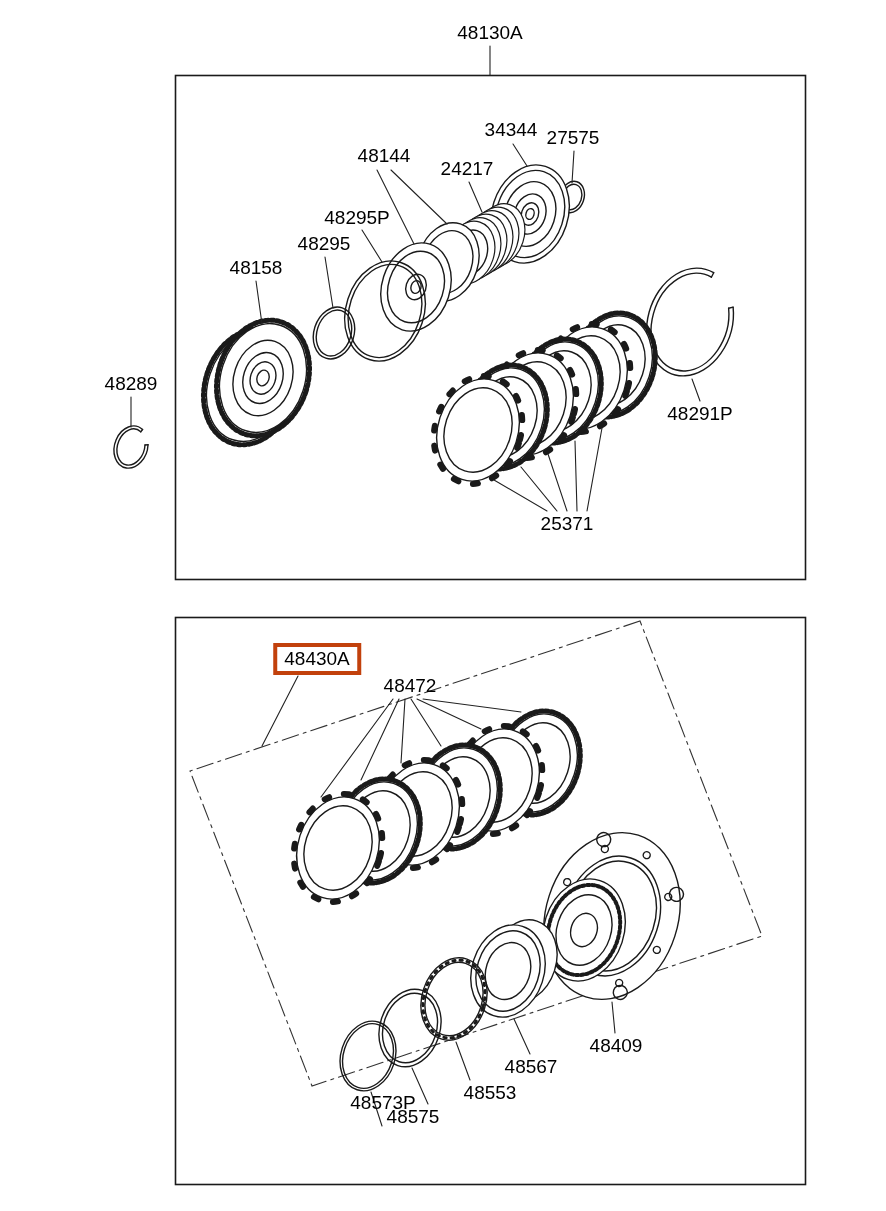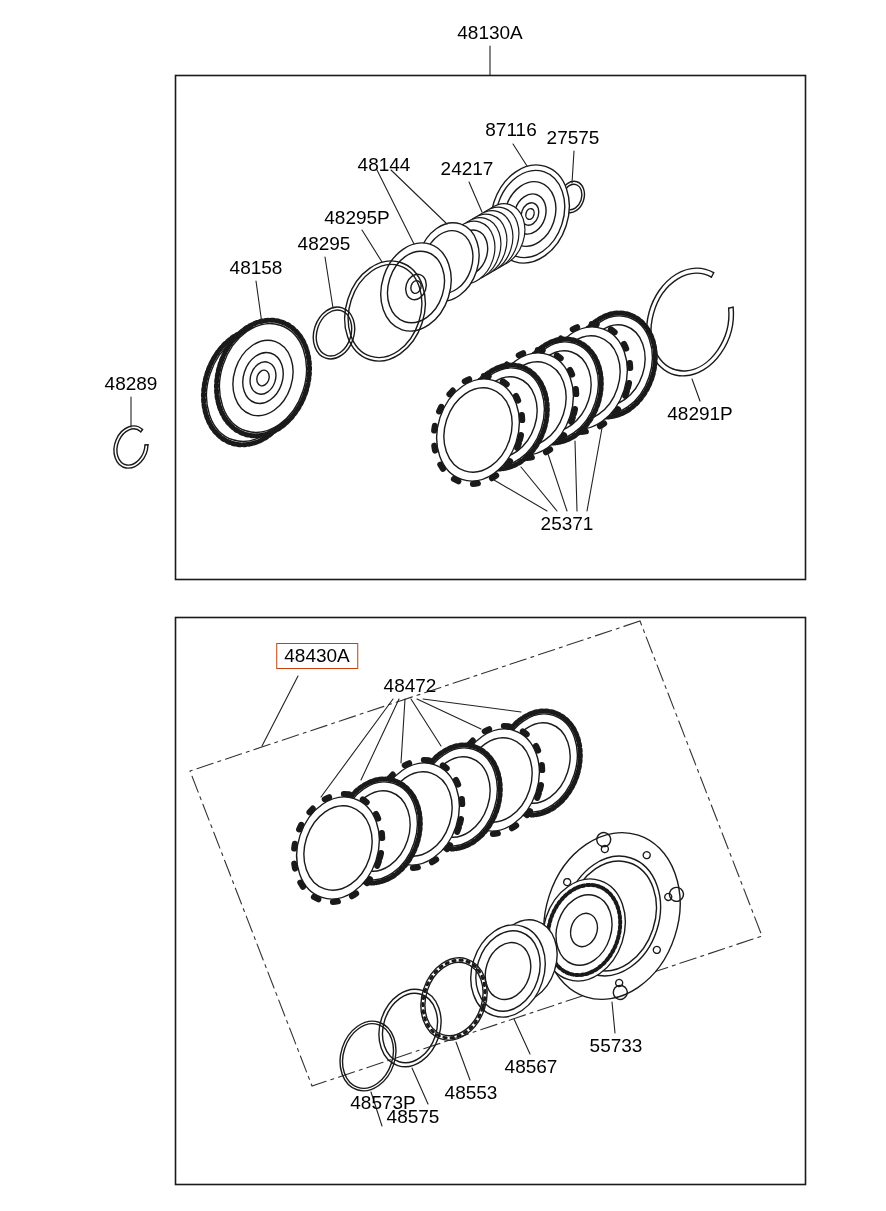--- a/index.html
+++ b/index.html
@@ -18,21 +18,21 @@
   .ln      { stroke:#222222; stroke-width:1.1; }
   .boxline { stroke-width:1.6; }
   .dashdot { stroke:#333333; stroke-width:1.1; stroke-dasharray:17 5 3 5; }
   .spr     { stroke-width:3; stroke-dasharray:2.2 5; }
 
   .lbl {
     position:absolute; transform:translateX(-50%);
     font-size:19px; color:#000; white-space:nowrap; line-height:1.15;
   }
   .hl {
-    border:1px solid #c2410c;
+    border:4px solid #c2410c;
     padding:1px 7px;
   }
 </style>
 </head>
 <body>
 
 <div id="stage">
 
 <svg width="886" height="1211" viewBox="0 0 886 1211">
 
@@ -269,32 +269,32 @@
 
     <line class="ln" x1="382" y1="1126" x2="371" y2="1092"></line>
     <line class="ln" x1="428" y1="1104" x2="412" y2="1068"></line>
     <line class="ln" x1="470" y1="1080" x2="456" y2="1042"></line>
     <line class="ln" x1="530" y1="1054" x2="514" y2="1019"></line>
     <line class="ln" x1="615" y1="1033" x2="612" y2="1002"></line>
   </g>
 </svg>
 
 <div class="lbl" style="left:490px;top:22px">48130A</div>
-<div class="lbl" style="left:511px;top:119px">87116</div>
+<div class="lbl" style="left:511px;top:119px">34344</div>
 <div class="lbl" style="left:573px;top:127px">27575</div>
-<div class="lbl" style="left:384px;top:154px">48144</div>
+<div class="lbl" style="left:384px;top:145px">48144</div>
 <div class="lbl" style="left:467px;top:158px">24217</div>
 <div class="lbl" style="left:357px;top:207px">48295P</div>
 <div class="lbl" style="left:324px;top:233px">48295</div>
 <div class="lbl" style="left:256px;top:257px">48158</div>
 <div class="lbl" style="left:131px;top:373px">48289</div>
 <div class="lbl" style="left:700px;top:403px">48291P</div>
 <div class="lbl" style="left:567px;top:513px">25371</div>
 
 <div class="lbl hl" style="left:317px;top:643px">48430A</div>
 <div class="lbl" style="left:410px;top:675px">48472</div>
-<div class="lbl" style="left:616px;top:1035px">55733</div>
+<div class="lbl" style="left:616px;top:1035px">48409</div>
 <div class="lbl" style="left:531px;top:1056px">48567</div>
-<div class="lbl" style="left:471px;top:1082px">48553</div>
+<div class="lbl" style="left:490px;top:1082px">48553</div>
 <div class="lbl" style="left:413px;top:1106px">48575</div>
 <div class="lbl" style="left:383px;top:1092px">48573P</div>
 
 </div>
 
 </body></html>

